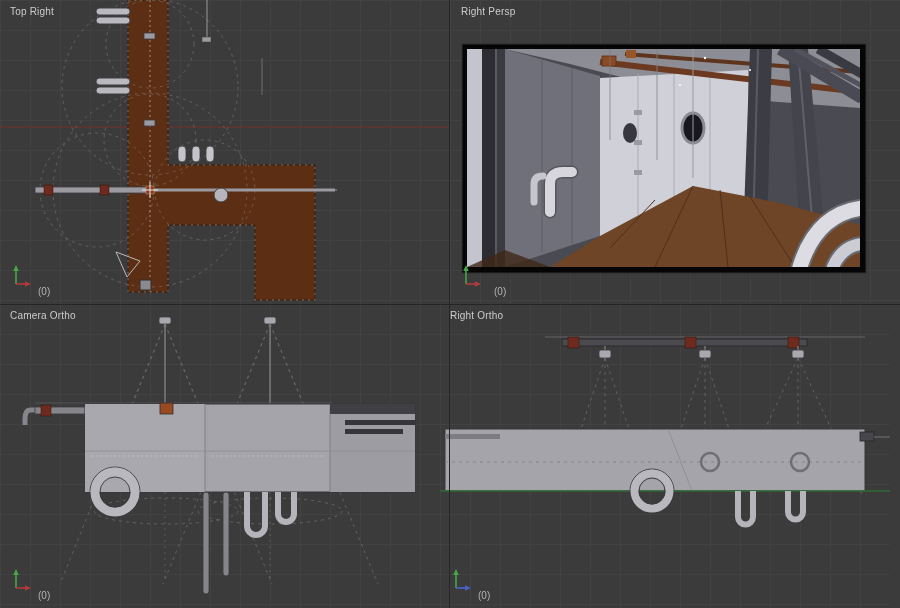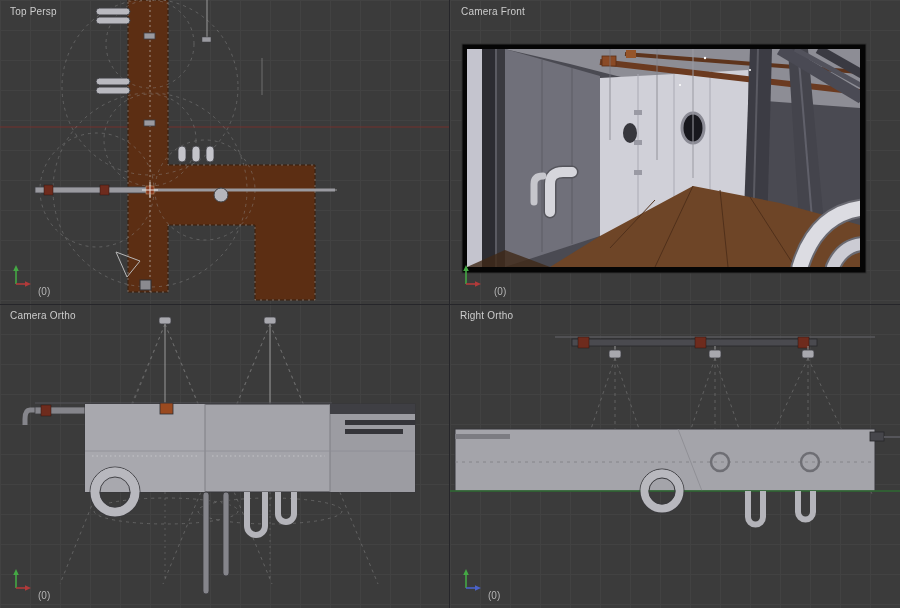--- a/index.html
+++ b/index.html
@@ -81,21 +81,21 @@
       <g>
         <rect x="146" y="186" width="8" height="8" fill="#8a3a1e" stroke="#caa27a" stroke-width="0.5"></rect>
         <line x1="142" y1="190" x2="158" y2="190" stroke="#e8e8e8" stroke-width="1"></line>
         <line x1="150" y1="182" x2="150" y2="198" stroke="#e8e8e8" stroke-width="1"></line>
       </g>
       <g>
         <path d="M116,252 L140,261 L127,277 Z" fill="none" stroke="#b8b8b8" stroke-width="1"></path>
         <rect x="140" y="280" width="11" height="10" fill="#8a8a8f" stroke="#2e2e32"></rect>
       </g>
     </svg>
-    <span class="vp-label">Top Persp</span>
+    <span class="vp-label">Top Right</span>
     <svg class="gizmo" width="24" height="26">
       <line x1="6" y1="21" x2="6" y2="6" class="giz-v"></line>
       <path d="M6,2 L3.2,8 L8.8,8 Z" class="giz-vh"></path>
       <line x1="6" y1="21" x2="17" y2="21" class="giz-h-red"></line>
       <path d="M21,21 L15,18.2 L15,23.8 Z" class="giz-hh-red"></path>
     </svg>
     <span class="vp-count">(0)</span>
   </div>
 
   <div class="viewport" style="left:450px;top:0;width:450px;height:304px">
@@ -167,21 +167,21 @@
           <line x1="207" y1="49" x2="207" y2="160" stroke="#83838b" stroke-width="0.8"></line>
           <line x1="160" y1="49" x2="160" y2="140" stroke="#7a7a82" stroke-width="0.7"></line>
         </g>
         <g fill="#ffffff">
           <circle cx="255" cy="58" r="1.2"></circle>
           <circle cx="300" cy="70" r="1"></circle>
           <circle cx="230" cy="85" r="1"></circle>
         </g>
       </g>
     </svg>
-    <span class="vp-label" style="left:11px">Camera Front</span>
+    <span class="vp-label" style="left:11px">Right Persp</span>
     <svg class="gizmo" width="24" height="26">
       <line x1="6" y1="21" x2="6" y2="6" class="giz-v"></line>
       <path d="M6,2 L3.2,8 L8.8,8 Z" class="giz-vh"></path>
       <line x1="6" y1="21" x2="17" y2="21" class="giz-h-red"></line>
       <path d="M21,21 L15,18.2 L15,23.8 Z" class="giz-hh-red"></path>
     </svg>
     <span class="vp-count" style="left:44px">(0)</span>
   </div>
 
   <div class="viewport" style="left:0;top:304px;width:450px;height:304px">
@@ -253,21 +253,21 @@
     <span class="vp-label">Camera Ortho</span>
     <svg class="gizmo" width="24" height="26">
       <line x1="6" y1="21" x2="6" y2="6" class="giz-v"></line>
       <path d="M6,2 L3.2,8 L8.8,8 Z" class="giz-vh"></path>
       <line x1="6" y1="21" x2="17" y2="21" class="giz-h-red"></line>
       <path d="M21,21 L15,18.2 L15,23.8 Z" class="giz-hh-red"></path>
     </svg>
     <span class="vp-count">(0)</span>
   </div>
 
-  <div class="viewport" style="left:450px;top:304px;width:450px;height:304px">
+  <div class="viewport" style="left:440px;top:304px;width:450px;height:304px">
     <div class="grid"></div>
     <svg class="scene" viewBox="0 0 450 304">
       <g>
         <line x1="105" y1="33" x2="425" y2="33" stroke="#58585c" stroke-width="1.5"></line>
         <rect x="122" y="35" width="245" height="7" fill="#4a4a4f" stroke="#26262a" stroke-width="0.8"></rect>
         <rect x="128" y="33" width="11" height="11" class="coupling"></rect>
         <rect x="245" y="33" width="11" height="11" class="coupling"></rect>
         <rect x="348" y="33" width="11" height="11" class="coupling"></rect>
       </g>
       <g>

